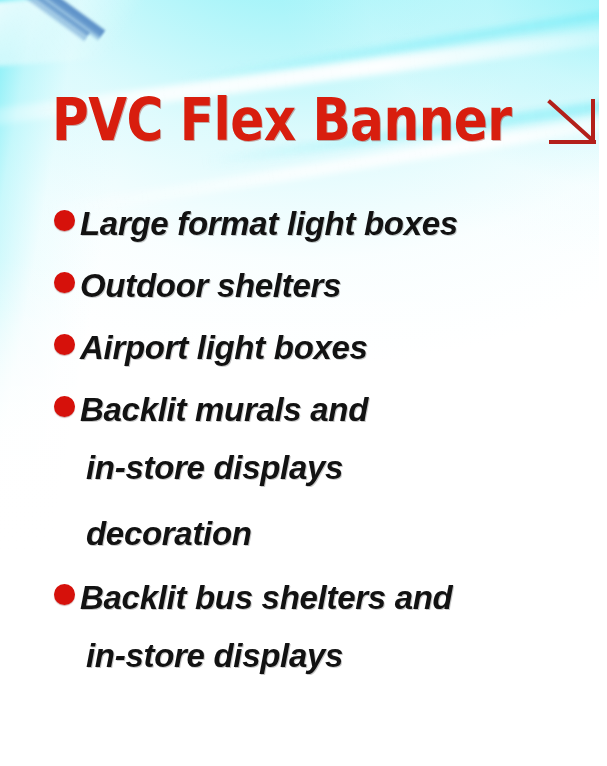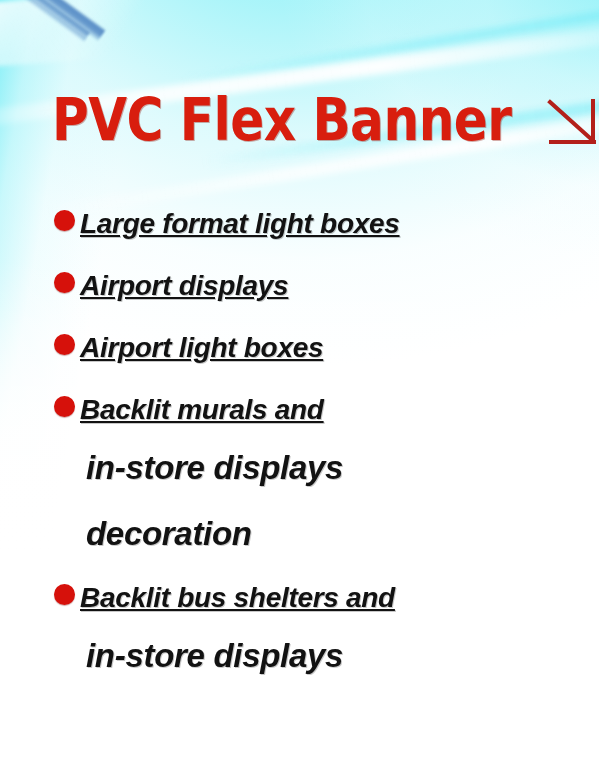--- a/index.html
+++ b/index.html
@@ -216,27 +216,26 @@
     border-radius: 50%;
     background: #d6110b;
     margin-top: 14px;
     margin-right: 5px;
     box-shadow: 0 1px 1px rgba(120, 10, 6, 0.35);
   }
   .bullet-text {
     font-family: "Liberation Sans", sans-serif;
     font-weight: 700;
     font-style: italic;
-    font-size: 28px;
+    font-size: 33px;
     line-height: 56px;
     color: #121212;
     letter-spacing: -0.3px;
     white-space: nowrap;
     text-shadow: 1px 1px 0 rgba(0, 0, 0, 0.22);
-    text-decoration: underline;
   }
   .bullet-cont {
     font-family: "Liberation Sans", sans-serif;
     font-weight: 700;
     font-style: italic;
     font-size: 33px;
     line-height: 60px;
     color: #121212;
     letter-spacing: -0.3px;
     white-space: nowrap;
@@ -288,21 +287,21 @@
         <div class="bullet-line">
           <span class="bullet-dot"></span>
           <span class="bullet-text">Large format light boxes</span>
         </div>
 
       </div>
 
       <div class="bullet-item">
         <div class="bullet-line">
           <span class="bullet-dot"></span>
-          <span class="bullet-text">Airport displays</span>
+          <span class="bullet-text">Outdoor shelters</span>
         </div>
 
       </div>
 
       <div class="bullet-item">
         <div class="bullet-line">
           <span class="bullet-dot"></span>
           <span class="bullet-text">Airport light boxes</span>
         </div>
 

